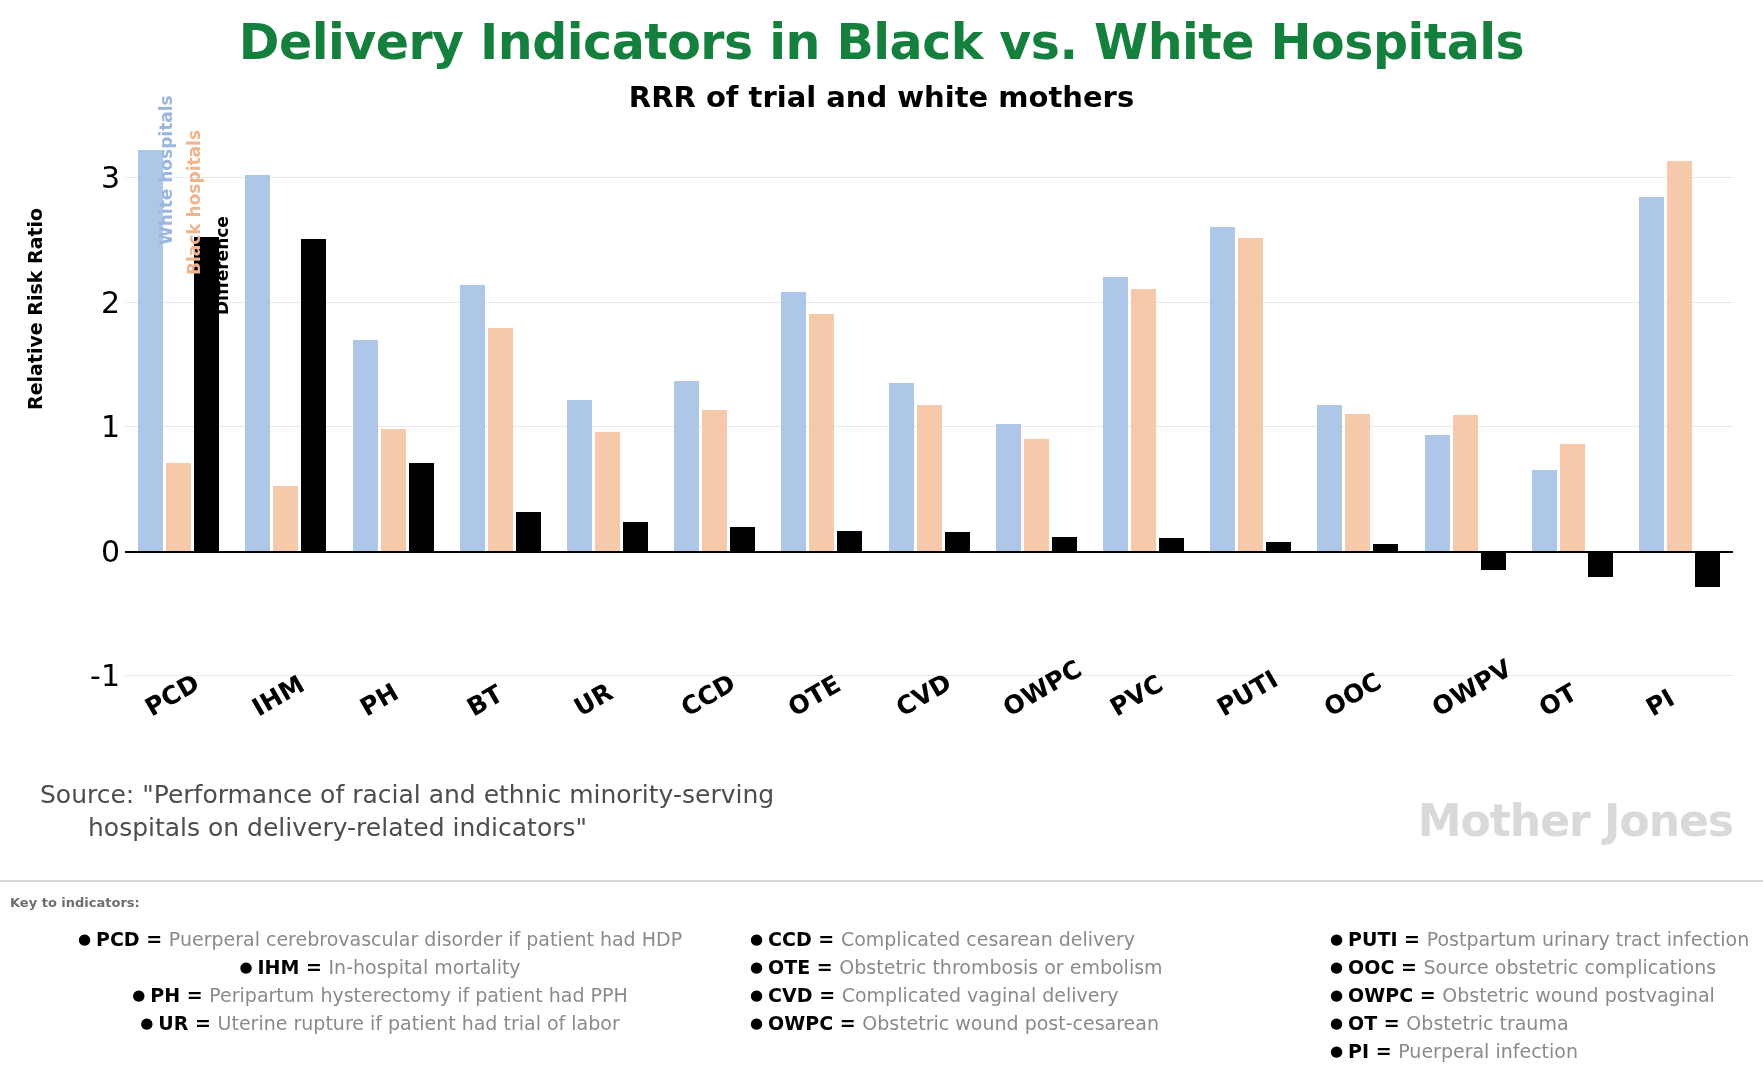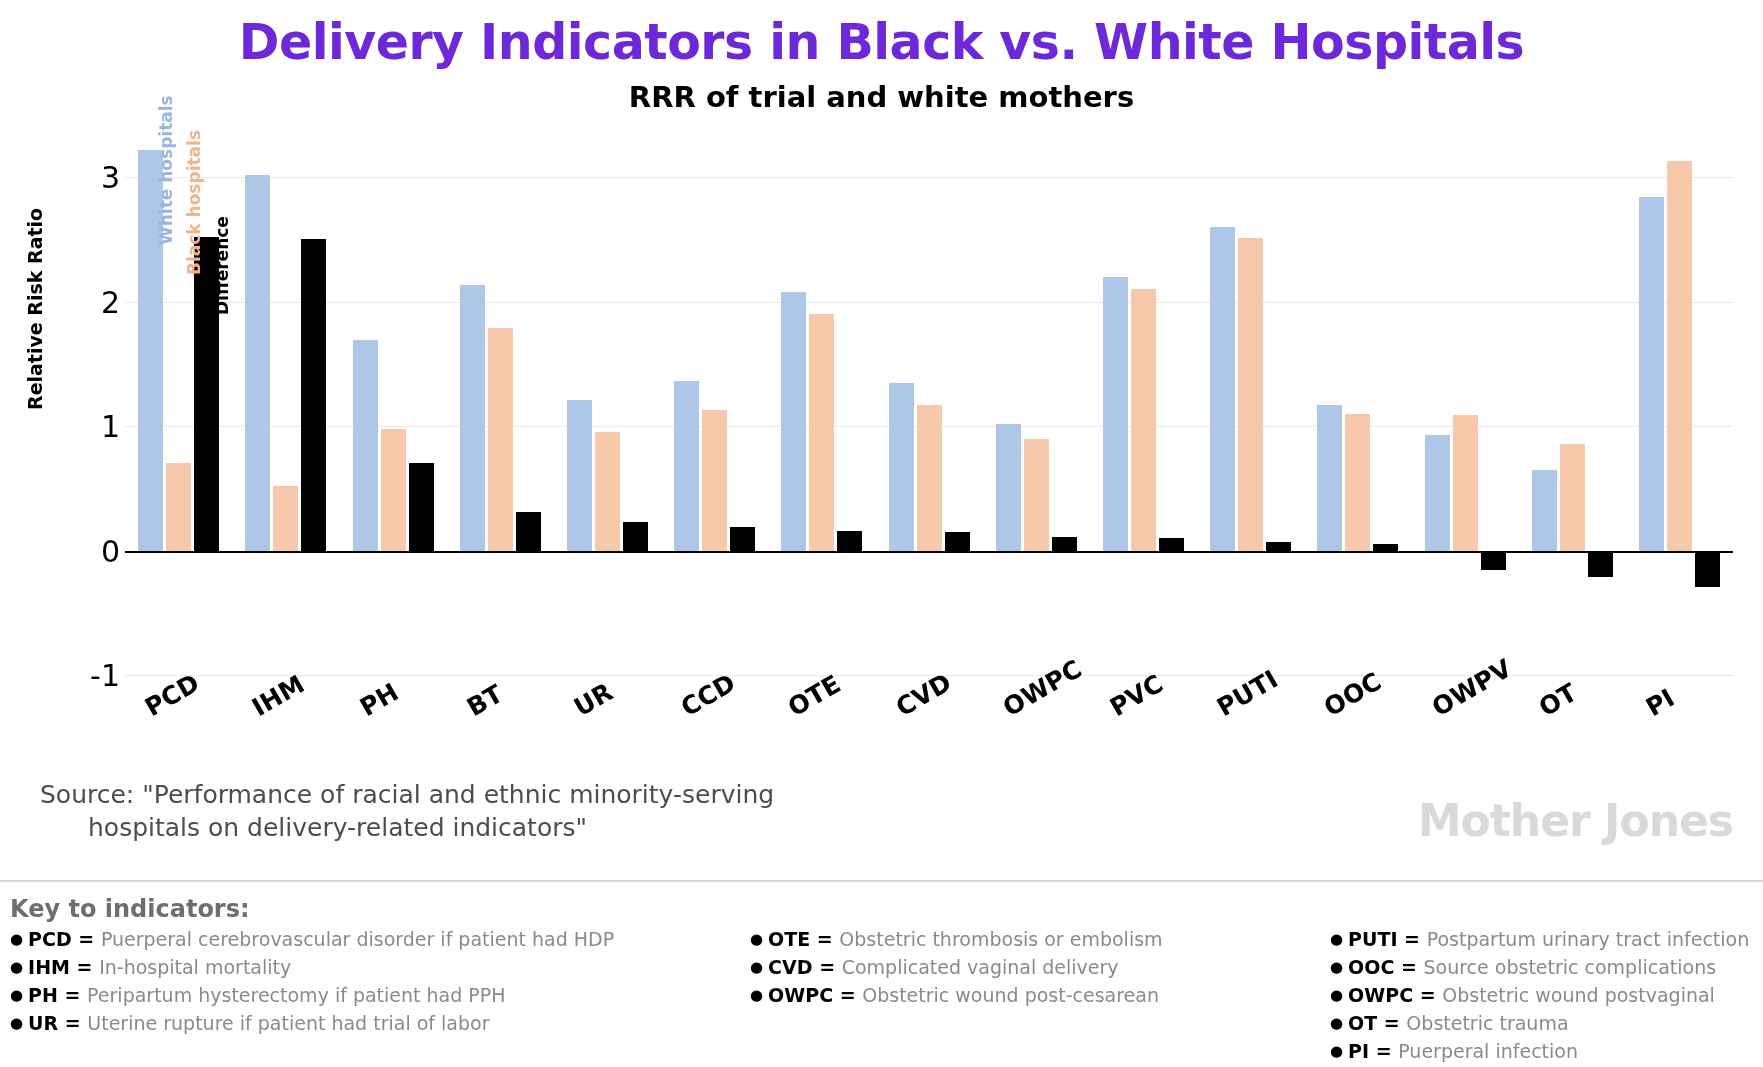--- a/index.html
+++ b/index.html
@@ -8,21 +8,21 @@
     background:#ffffff;
     font-family:"DejaVu Sans", sans-serif;
     overflow:hidden;
   }
   .page{position:relative;width:1763px;height:1067px;}
 
   
   .title{
     position:absolute;left:0;right:0;top:14px;
     text-align:center;
-    font-size:49px;font-weight:bold;color:#6d28d9;
+    font-size:49px;font-weight:bold;color:#15803d;
     font-family:"DejaVu Sans", sans-serif;
     letter-spacing:-0.5px;
   }
   .subtitle{
     position:absolute;left:0;right:0;top:80px;
     text-align:center;
     font-size:29px;font-weight:bold;color:#000;
   }
 
   
@@ -83,25 +83,25 @@
     position:absolute;right:30px;top:795px;
     font-size:44px;font-weight:bold;color:#d9d9d9;
     font-family:"DejaVu Sans", sans-serif;
     letter-spacing:-1px;
   }
 
   
   .key-sep{position:absolute;left:0;right:0;top:880px;height:2px;background:#d8d8d8;}
   .key-title{
     position:absolute;left:10px;top:895px;
-    font-size:24px;font-weight:bold;color:#6e6e6e;
+    font-size:13px;font-weight:bold;color:#6e6e6e;
   }
   .key-cols{position:absolute;left:10px;top:925px;right:0;display:flex;}
   .key-col{flex:0 0 auto;}
-  .key-col.c1{width:740px;}
+  .key-col.c1{width:740px;text-align:center;}
   .key-col.c2{width:580px;}
   .key-col.c3{width:440px;}
   .key-item{
     font-size:19px;line-height:28px;color:#8a8a8a;white-space:nowrap;
   }
   .key-item .dot{color:#000;font-size:15px;vertical-align:2px;margin-right:5px;}
   .key-item .abbr{color:#000;font-weight:bold;}
 </style>
 </head>
 <body>
@@ -237,20 +237,21 @@
   <div class="key-sep"></div>
   <div class="key-title">Key to indicators:</div>
   <div class="key-cols" id="keycols">
       <div class="key-col c1">
         <div class="key-item"><span class="dot">●</span><span class="abbr">PCD = </span><span>Puerperal cerebrovascular disorder if patient had HDP</span></div>
         <div class="key-item"><span class="dot">●</span><span class="abbr">IHM = </span><span>In-hospital mortality</span></div>
         <div class="key-item"><span class="dot">●</span><span class="abbr">PH = </span><span>Peripartum hysterectomy if patient had PPH</span></div>
         <div class="key-item"><span class="dot">●</span><span class="abbr">UR = </span><span>Uterine rupture if patient had trial of labor</span></div>
       </div>
       <div class="key-col c2">
+        <div class="key-item"><span class="dot">●</span><span class="abbr">CCD = </span><span>Complicated cesarean delivery</span></div>
         <div class="key-item"><span class="dot">●</span><span class="abbr">OTE = </span><span>Obstetric thrombosis or embolism</span></div>
         <div class="key-item"><span class="dot">●</span><span class="abbr">CVD = </span><span>Complicated vaginal delivery</span></div>
         <div class="key-item"><span class="dot">●</span><span class="abbr">OWPC = </span><span>Obstetric wound post-cesarean</span></div>
       </div>
       <div class="key-col c3">
         <div class="key-item"><span class="dot">●</span><span class="abbr">PUTI = </span><span>Postpartum urinary tract infection</span></div>
         <div class="key-item"><span class="dot">●</span><span class="abbr">OOC = </span><span>Source obstetric complications</span></div>
         <div class="key-item"><span class="dot">●</span><span class="abbr">OWPC = </span><span>Obstetric wound postvaginal</span></div>
         <div class="key-item"><span class="dot">●</span><span class="abbr">OT = </span><span>Obstetric trauma</span></div>
         <div class="key-item"><span class="dot">●</span><span class="abbr">PI = </span><span>Puerperal infection</span></div>

